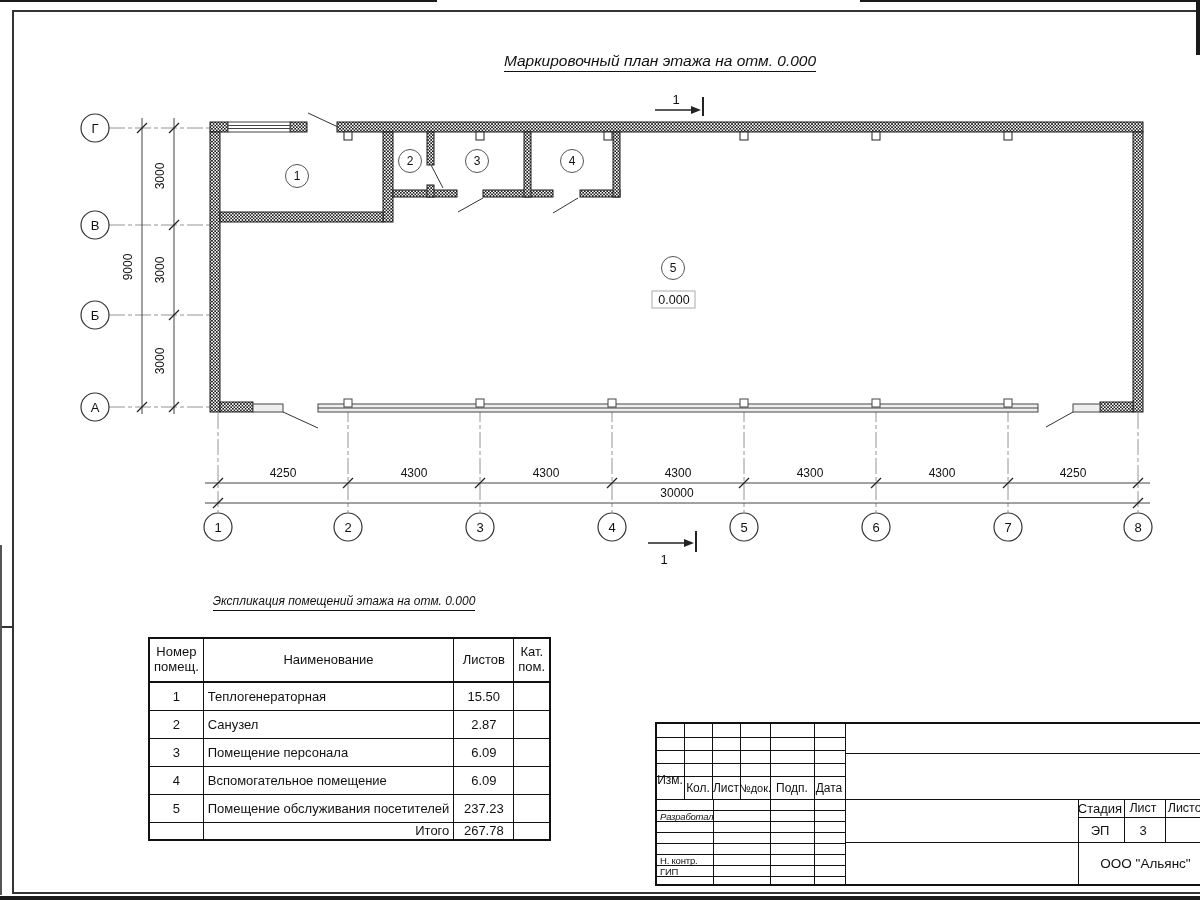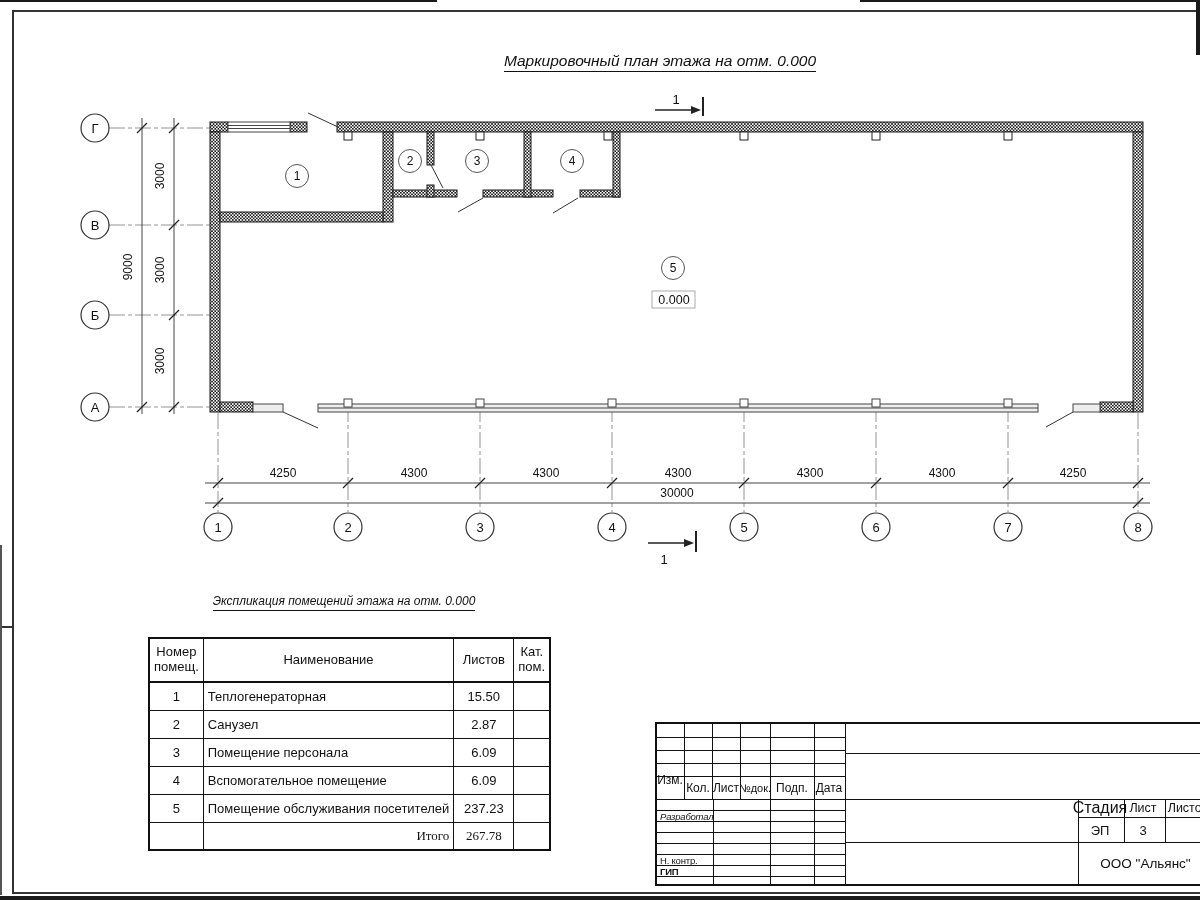--- a/index.html
+++ b/index.html
@@ -281,21 +281,21 @@
     <td>Вспомогательное помещение</td>
     <td class="c">6.09</td>
     <td></td>
   </tr>
   <tr style="height:28px;">
     <td class="c">5</td>
     <td>Помещение обслуживания посетителей</td>
     <td class="c">237.23</td>
     <td></td>
   </tr>
-  <tr style="height:28px;font-family:Liberation Serif, serif;">
+  <tr style="height:18px;">
     <td></td>
     <td class="r">Итого</td>
     <td class="c">267.78</td>
     <td></td>
   </tr>
 </tbody>
   </table>
 
 <div class="abs tb" style="left:655px;top:722px;width:556px;height:164px;box-sizing:border-box;">
 
@@ -333,23 +333,23 @@
 
   <div class="lbl" style="left:13px;top:56px;">Изм.</div>
   <div class="lbl" style="left:41px;top:64px;">Кол.</div>
   <div class="lbl" style="left:69px;top:64px;">Лист</div>
   <div class="lbl" style="left:98px;top:64px;font-size:11px;">№док.</div>
   <div class="lbl" style="left:135px;top:64px;">Подп.</div>
   <div class="lbl" style="left:172px;top:64px;">Дата</div>
 
   <div class="role" style="left:3px;top:87px;font-style:italic;">Разработал</div>
   <div class="role" style="left:3px;top:131px;">Н. контр.</div>
-  <div class="role" style="left:3px;top:142px;font-weight:bold;">ГИП</div>
-
-  <div class="lbl" style="left:443px;top:84px;font-size:16px;">Стадия</div>
+  <div class="role" style="left:3px;top:142px;">ГИП</div>
+
+  <div class="lbl" style="left:443px;top:84px;font-size:13px;">Стадия</div>
   <div class="lbl" style="left:486px;top:84px;font-size:12.5px;">Лист</div>
   <div class="lbl" style="left:531px;top:84px;font-size:12.5px;">Листов</div>
   <div class="lbl" style="left:443px;top:106px;font-size:13px;">ЭП</div>
   <div class="lbl" style="left:486px;top:106px;font-size:13px;">3</div>
 
 
   <div class="abs" style="left:421px;top:118px;width:135px;height:42px;display:flex;align-items:center;justify-content:center;font-size:13.5px;">ООО "Альянс"</div>
 </div>
 
 </body></html>

